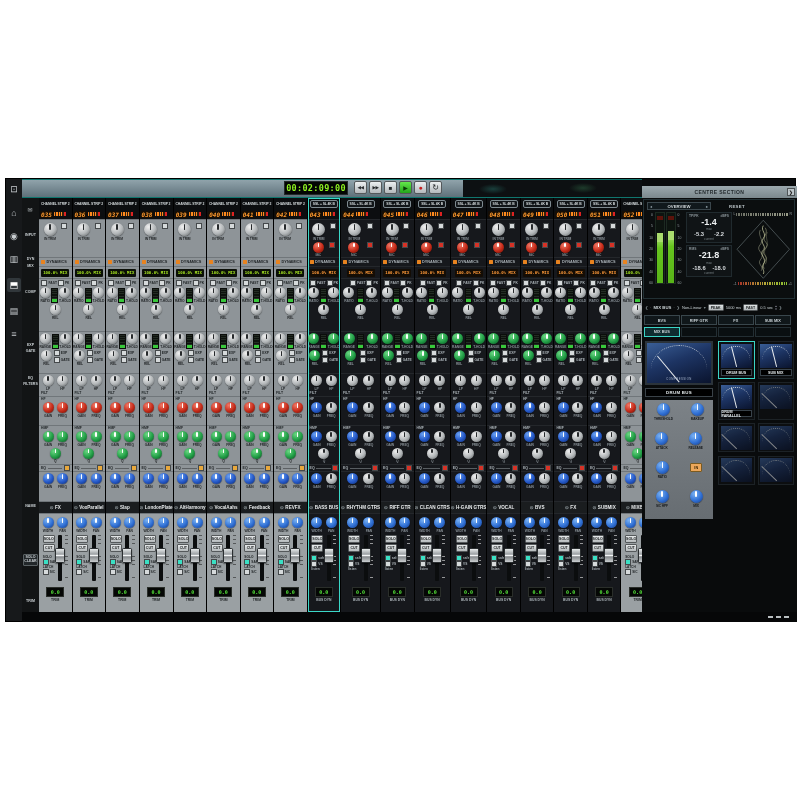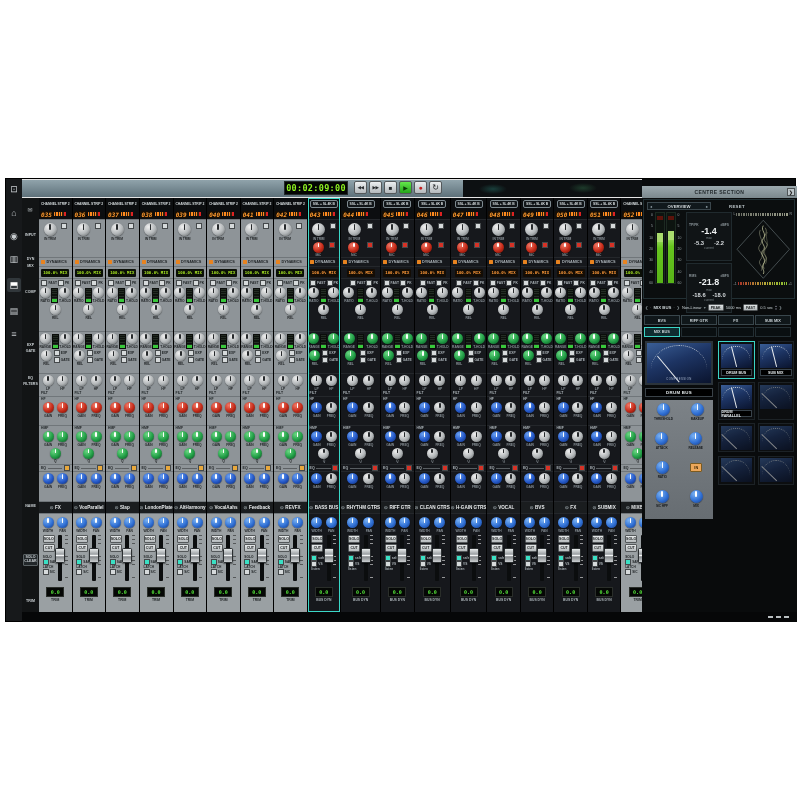--- a/index.html
+++ b/index.html
@@ -7,21 +7,21 @@
        font-family:"Liberation Sans",sans-serif;-webkit-font-smoothing:antialiased}
   .window{position:absolute;left:5px;top:178px;width:791px;height:444px;background:#0a0c0d;border:1px solid #000;box-sizing:border-box}
 
   
   .sidebar{position:absolute;left:0;top:0;width:16px;height:442px;background:#17191b}
   .sico{position:absolute;left:1px;width:14px;height:14px;display:flex;align-items:center;justify-content:center;
         color:#c9ced1;font-size:9px;border-radius:2px}
   .sico.active{background:#31373b;color:#fff}
 
   
-  .transport{position:absolute;left:16px;top:0;width:620px;height:19px;background:#e5e5e5}
+  .transport{position:absolute;left:16px;top:0;width:620px;height:19px;background:#0f766e}
   .steel{position:absolute;left:0;top:1px;width:441px;height:17px;background:linear-gradient(#90a3ab,#5e717a)}
   .steeldark{position:absolute;left:441px;top:1px;width:179px;height:17px;background:
       radial-gradient(14px 5px at 30px 9px,rgba(40,120,110,.45),transparent),
       radial-gradient(14px 5px at 120px 8px,rgba(60,140,90,.35),transparent),#0d1012}
   .lcd{position:absolute;left:262px;top:2px;width:64px;height:14px;background:#030503;border:1px solid #23282a;box-sizing:border-box;
        color:#8df022;font:bold 8.5px "DejaVu Sans Mono",monospace;text-align:center;line-height:12px;letter-spacing:.3px}
   .tbtns{position:absolute;left:332px;top:2px;display:flex;gap:2px}
   .tb{width:13px;height:13px;background:linear-gradient(#eceff0,#b4b9bc);border:1px solid #54585a;border-radius:2px;
       display:flex;align-items:center;justify-content:center;font-size:6px;color:#26292b;box-sizing:border-box}
   .tb.small{font-size:4.5px;letter-spacing:-.5px}
@@ -140,21 +140,21 @@
   .resetbtn{margin-left:18px;font-size:4.3px;font-weight:bold;color:#b9c2c6;letter-spacing:.3px}
   .mrow{position:absolute;left:2px;top:12px;right:2px;height:74px;display:flex;gap:1.5px}
   .scol{width:7px;display:flex;flex-direction:column;justify-content:space-between;font-size:3.4px;color:#98a2a6;text-align:right;padding:1px 0}
   .scol.l{text-align:right}.scol.r{text-align:left}
   .vbar{width:10px;height:72px;background:#0d1410;border:.5px solid #1c2a21;position:relative;box-sizing:border-box}
   .vfillA{position:absolute;left:1px;right:1px;bottom:0;height:58%;background:linear-gradient(#8ad44a,#66c41e 15%,#58b418)}
   .vfillB{position:absolute;left:1px;right:1px;bottom:58%;height:13%;background:#a9dc6d}
   .vbar.r .vfillA{height:62%}.vbar.r .vfillB{bottom:62%}
   .vpeak{position:absolute;left:1px;right:1px;top:4%;height:4px;background:#5c130b}
   .ropanel{width:46px;display:flex;flex-direction:column;gap:2px}
-  .robox{background:#101416;border:.5px solid #202a2e;padding:10px 2px;box-sizing:border-box}
+  .robox{background:#101416;border:.5px solid #202a2e;padding:1px 2px;box-sizing:border-box}
   .rohead{display:flex;justify-content:space-between;font-size:3.3px;color:#8a9499;font-weight:bold}
   .robig{font-size:9px;font-weight:bold;color:#eef1f2;text-align:center;line-height:1.05}
   .rosub{font-size:3px;color:#7e888c;text-align:center}
   .ropair{display:flex;justify-content:space-around;font-size:5.8px;font-weight:bold;color:#d9dde0}
   .gcol{flex:1;display:flex;flex-direction:column}
   .ledrow{display:flex;align-items:center;gap:1px;font-size:3.4px;color:#98a2a6;height:5px}
   .ledstrip{flex:1;height:3px;background:
      repeating-linear-gradient(90deg,rgba(0,0,0,0) 0 1.4px,#0b0e0f 1.4px 2.4px),
      linear-gradient(90deg,#6e6t62,#8c8f7e)}
   .ledstrip.mono{background:repeating-linear-gradient(90deg,rgba(0,0,0,0) 0 1.4px,#0b0e0f 1.4px 2.4px),linear-gradient(90deg,#6e7166,#9a9d8a)}

